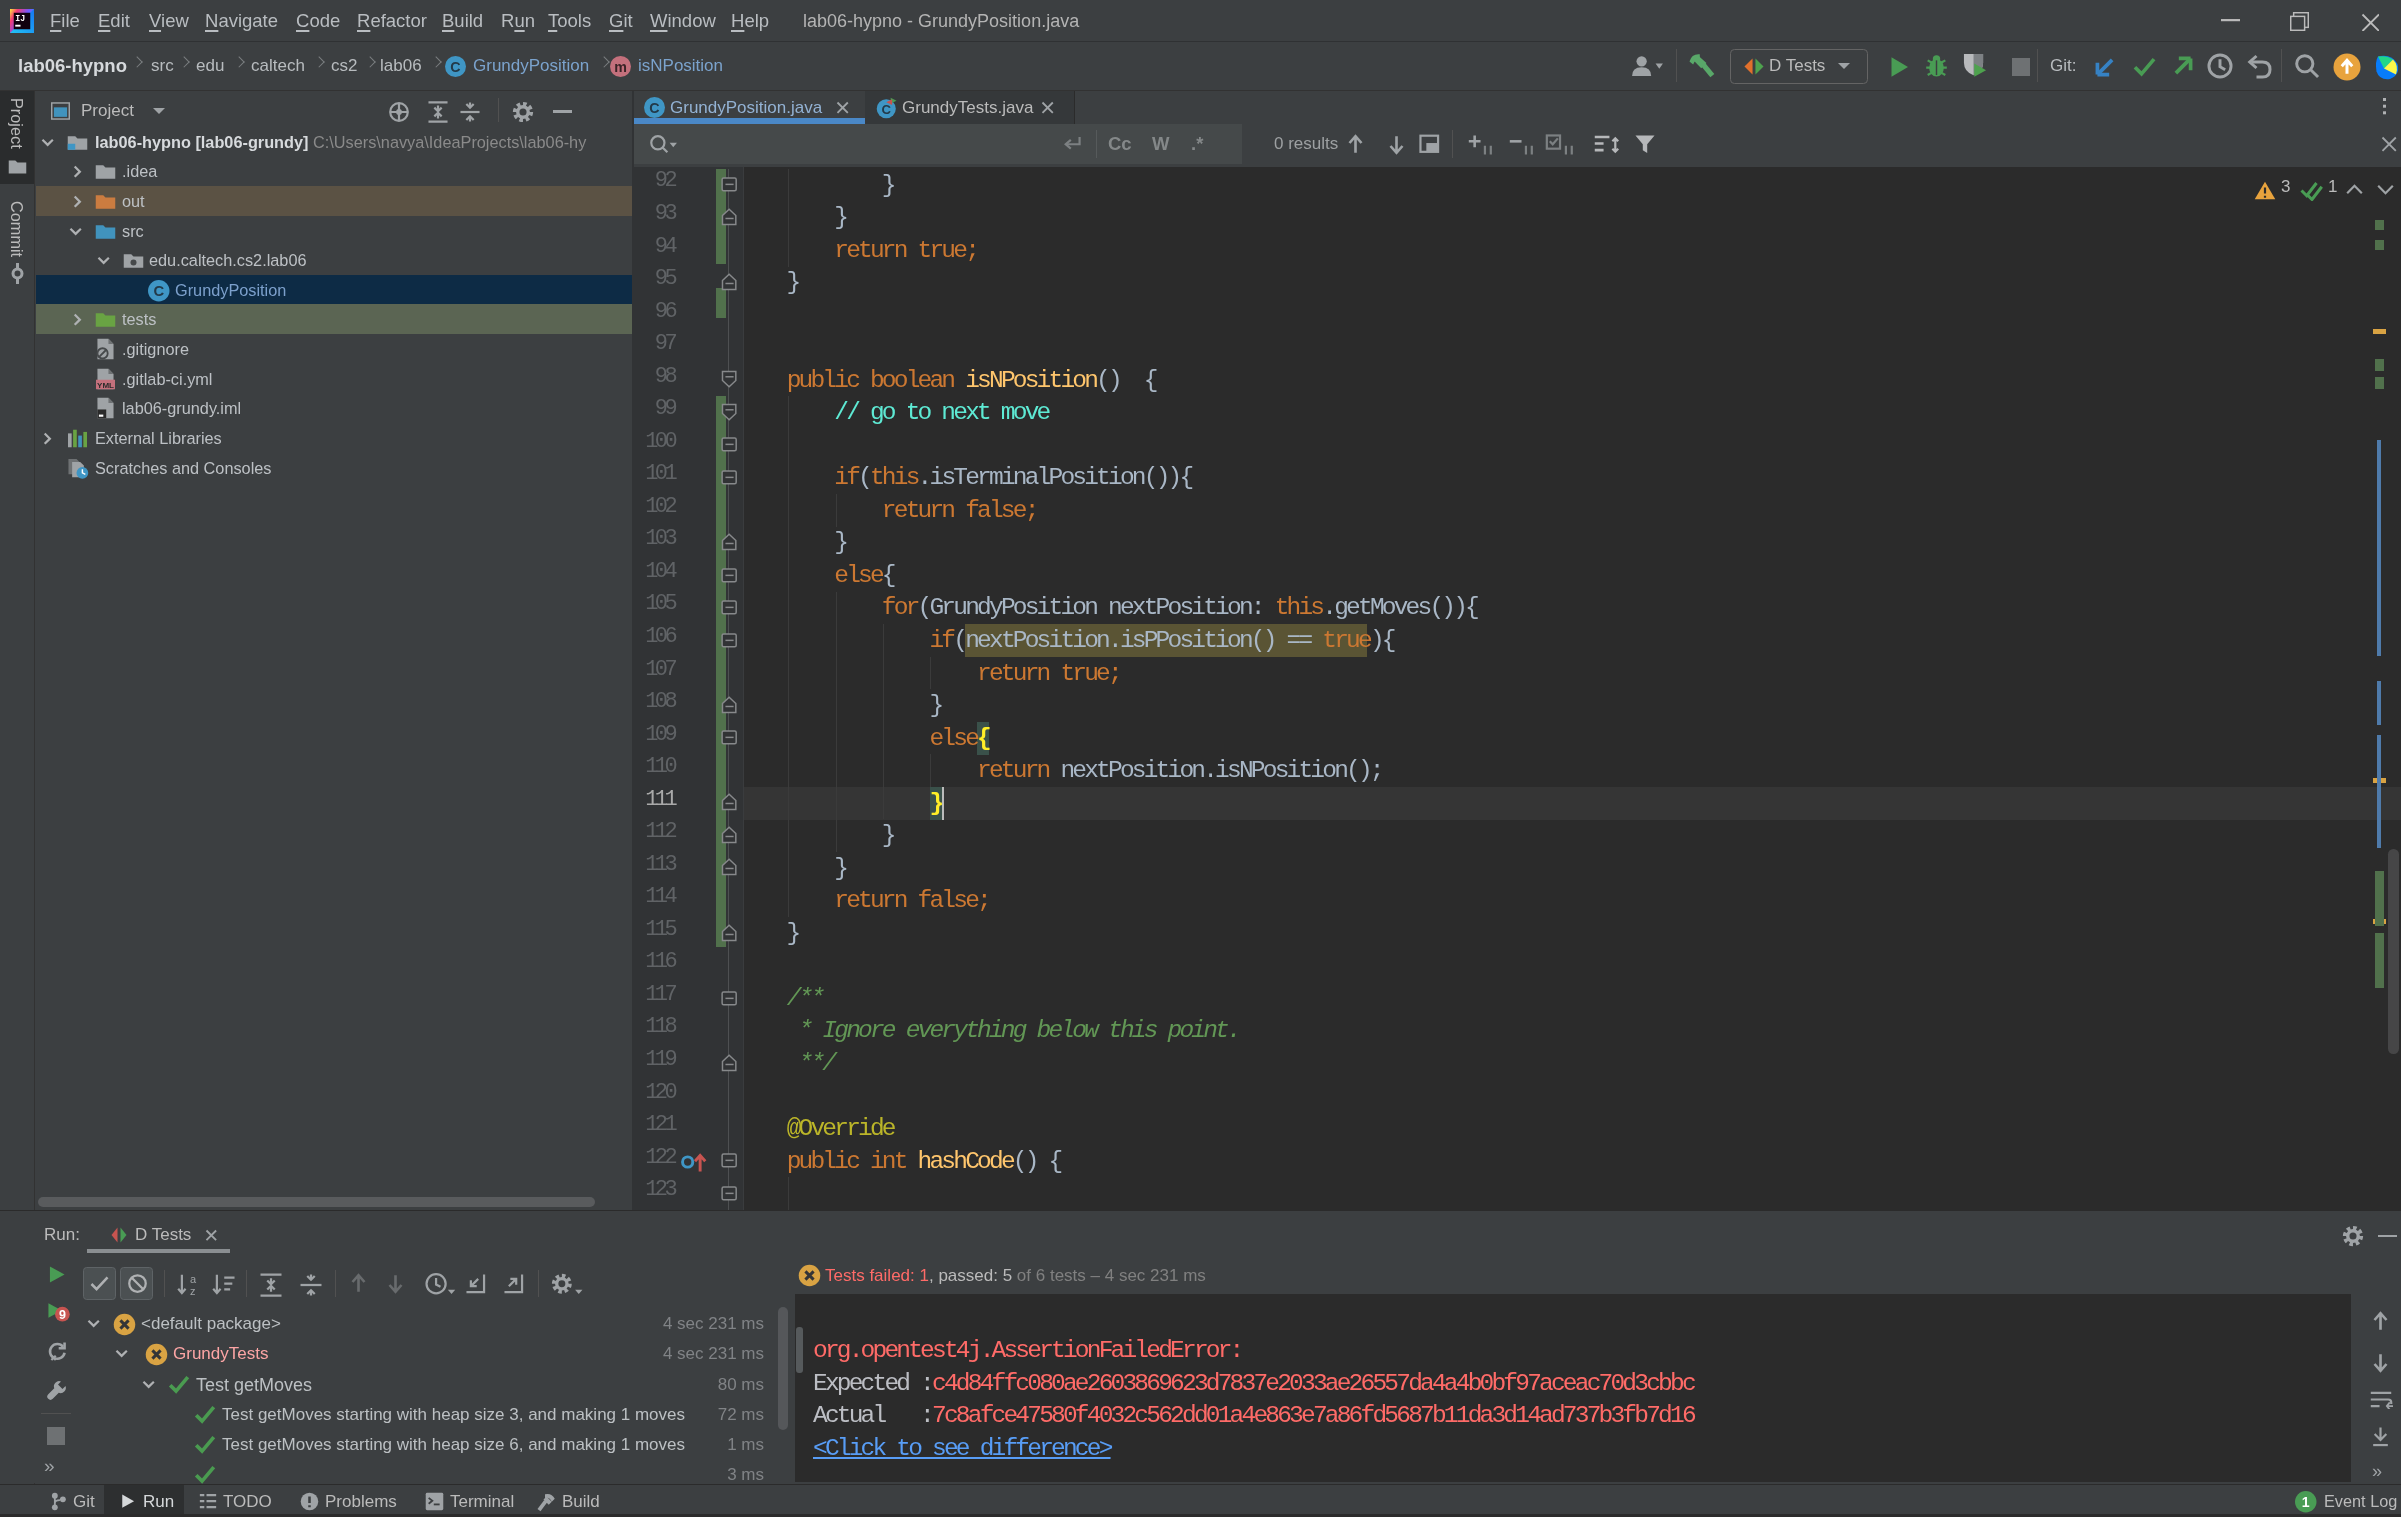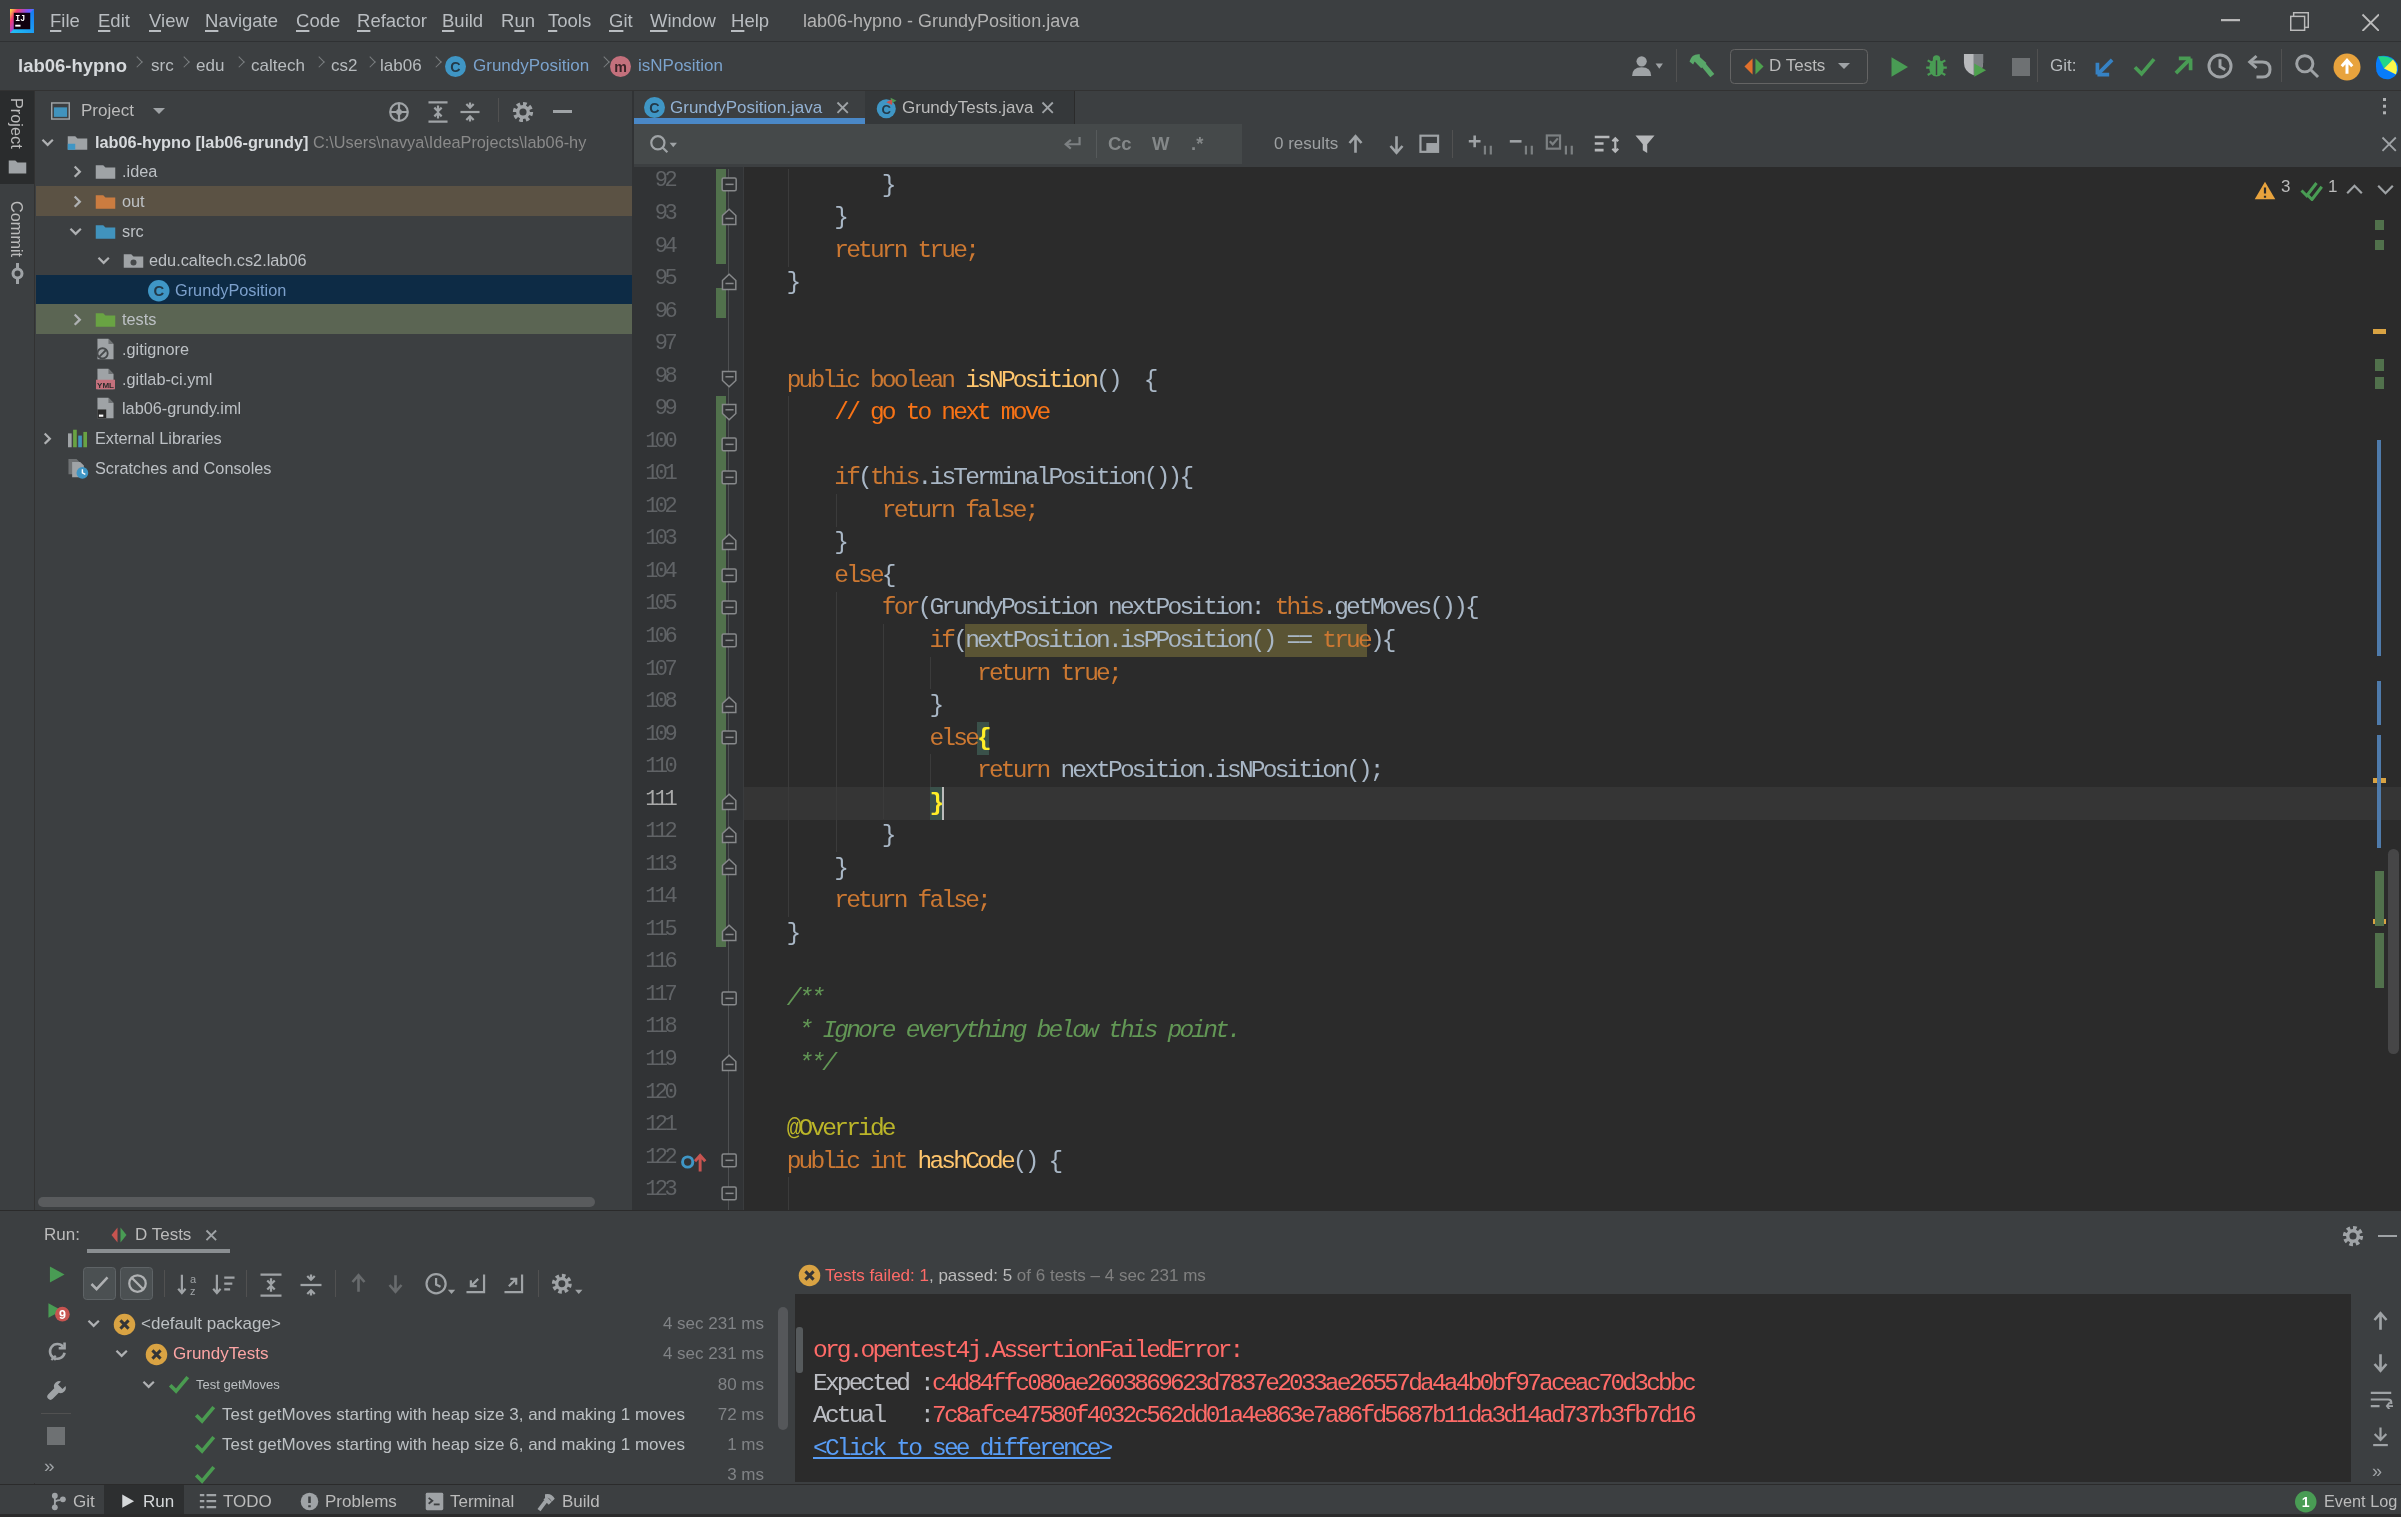--- a/index.html
+++ b/index.html
@@ -24,21 +24,21 @@
 .trow .lbl{position:absolute;top:0;height:30px;line-height:30px;white-space:nowrap;}
 
 #editor{left:634px;top:91px;width:1767px;height:1119px;background:#2b2b2b;}
 #tabbar{position:absolute;left:0;top:0;width:1767px;height:33px;background:#3c3f41;}
 #findbar{position:absolute;left:0;top:33px;width:1767px;height:44px;background:#3c3f41;border-bottom:0.7px solid #2b2b2b;}
 #codearea{position:absolute;left:0;top:76px;width:1767px;height:1043px;background:#2b2b2b;overflow:hidden;}
 #gutter{position:absolute;left:0;top:0;width:110px;height:1043px;background:#313335;border-right:0.7px solid #3a3c3e;}
 .lnum{position:absolute;left:0;width:40px;text-align:right;font:22px/33px "Liberation Mono",monospace;color:#606366;margin-top:-4.4px;letter-spacing:-3.6px;}
 .cl{position:absolute;left:105px;height:33px;font:24.5px/33px "Liberation Mono",monospace;letter-spacing:-2.8px;color:#a9b7c6;white-space:pre;}
 .kw{color:#cc7832;}
-.cm{color:#f97316;}
+.cm{color:#5eead4;}
 .jd{color:#629755;font-style:italic;}
 .an{color:#bbb529;}
 .mth{color:#ffc66d;}
 .fld{color:#9876aa;}
 .grnbar{position:absolute;left:82px;width:10.4px;background:#51714c;}
 .iguide{position:absolute;width:0.7px;background:#3b3b3b;}
 
 #runpanel{left:0;top:1210px;width:2401px;height:273px;background:#3c3f41;border-top:0.7px solid #2b2b2b;}
 
 #statusbar{left:0;top:1484px;width:2401px;height:33px;background:#3c3f41;border-top:0.7px solid #2b2b2b;}
@@ -733,21 +733,21 @@
         <path d="M10 10 L21 21 M21 10 L10 21" stroke="#343537" stroke-width="4"></path>
       </svg>
   <div class="abs" style="left:173px;top:128px;height:30px;line-height:30px;font-size:17px;color:#fca5a5;">GrundyTests</div>
   <div class="abs" style="left:616px;top:128px;width:148px;height:30px;line-height:30px;font-size:17px;color:#808386;text-align:right;">4 sec 231 ms</div>
   <svg class="ico" style="left:142px;top:167px;" width="13.3" height="13.3" viewBox="0 0 18 18">
         <path d="M2 5 L9 12 L16 5" fill="none" stroke="#afb1b3" stroke-width="3"></path>
       </svg>
   <svg class="ico" style="left:168px;top:163px;" width="22" height="21" viewBox="0 0 30 28">
         <path d="M3 15 L11 23 L27 4" stroke="#4a9b50" stroke-width="5" fill="none"></path>
       </svg>
-  <div class="abs" style="left:196px;top:159px;height:30px;line-height:30px;font-size:13px;color:#bcc0c3;">Test getMoves</div>
+  <div class="abs" style="left:196px;top:159px;height:30px;line-height:30px;font-size:18px;color:#bcc0c3;">Test getMoves</div>
   <div class="abs" style="left:616px;top:159px;width:148px;height:30px;line-height:30px;font-size:17px;color:#808386;text-align:right;">80 ms</div>
   <svg class="ico" style="left:194px;top:193px;" width="22" height="21" viewBox="0 0 30 28">
         <path d="M3 15 L11 23 L27 4" stroke="#4a9b50" stroke-width="5" fill="none"></path>
       </svg>
   <div class="abs" style="left:222px;top:189px;height:30px;line-height:30px;font-size:17px;color:#bcc0c3;">Test getMoves starting with heap size 3, and making 1 moves</div>
   <div class="abs" style="left:616px;top:189px;width:148px;height:30px;line-height:30px;font-size:17px;color:#808386;text-align:right;">72 ms</div>
   <svg class="ico" style="left:194px;top:223px;" width="22" height="21" viewBox="0 0 30 28">
         <path d="M3 15 L11 23 L27 4" stroke="#4a9b50" stroke-width="5" fill="none"></path>
       </svg>
   <div class="abs" style="left:222px;top:219px;height:30px;line-height:30px;font-size:17px;color:#bcc0c3;">Test getMoves starting with heap size 6, and making 1 moves</div>

